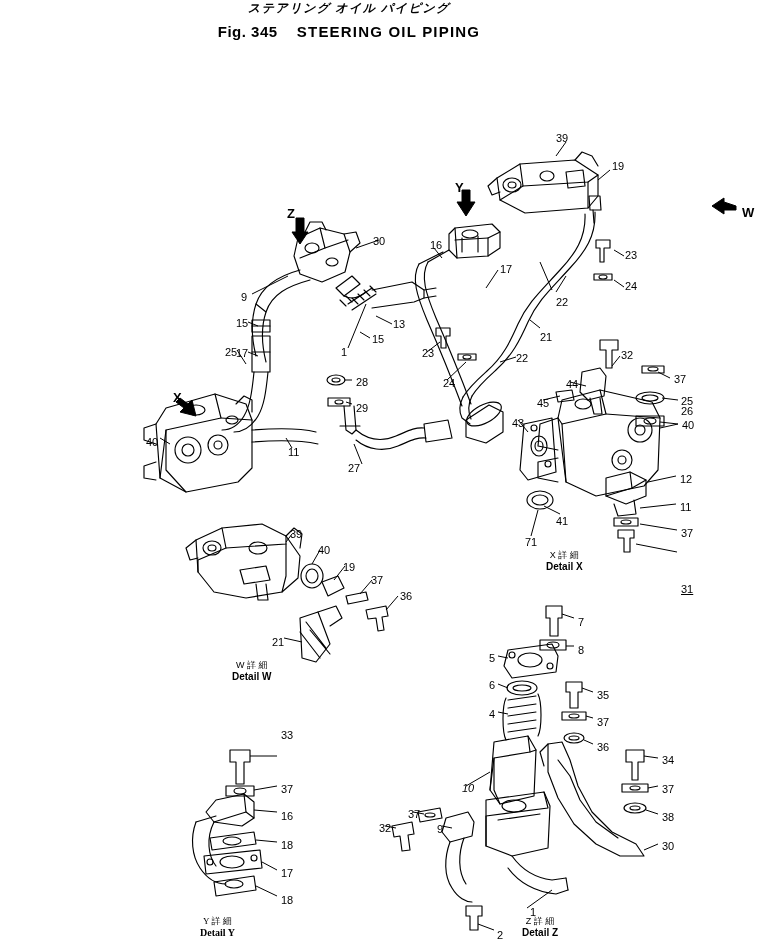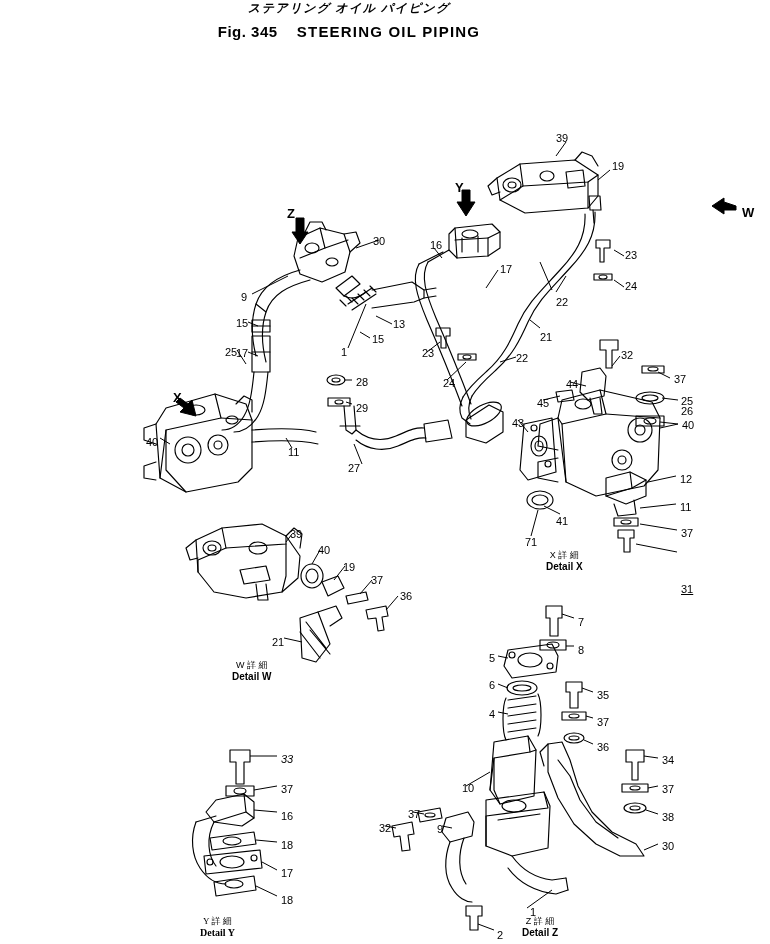--- a/index.html
+++ b/index.html
@@ -477,38 +477,38 @@
       <div class="lbl" style="left: 556px; top: 516px;">41</div>
       <div class="lbl" style="left: 525px; top: 537px;">71</div>
       <div class="lbl" style="left: 681px; top: 528px;">37</div>
       <div class="lbl" style="left: 681px; top: 584px; text-decoration: underline;">31</div>
       <div class="lbl" style="left: 290px; top: 529px;">39</div>
       <div class="lbl" style="left: 318px; top: 545px;">40</div>
       <div class="lbl" style="left: 343px; top: 562px;">19</div>
       <div class="lbl" style="left: 371px; top: 575px;">37</div>
       <div class="lbl" style="left: 400px; top: 591px;">36</div>
       <div class="lbl" style="left: 272px; top: 637px;">21</div>
-      <div class="lbl" style="left: 281px; top: 754px; font-style: italic;">33</div>
+      <div class="lbl" style="left: 281px; top: 730px;">33</div>
       <div class="lbl" style="left: 281px; top: 784px;">37</div>
       <div class="lbl" style="left: 281px; top: 811px;">16</div>
       <div class="lbl" style="left: 281px; top: 840px;">18</div>
       <div class="lbl" style="left: 281px; top: 868px;">17</div>
       <div class="lbl" style="left: 281px; top: 895px;">18</div>
       <div class="lbl" style="left: 578px; top: 617px;">7</div>
       <div class="lbl" style="left: 578px; top: 645px;">8</div>
       <div class="lbl" style="left: 489px; top: 653px;">5</div>
       <div class="lbl" style="left: 489px; top: 680px;">6</div>
       <div class="lbl" style="left: 489px; top: 709px;">4</div>
       <div class="lbl" style="left: 597px; top: 690px;">35</div>
       <div class="lbl" style="left: 597px; top: 717px;">37</div>
       <div class="lbl" style="left: 597px; top: 742px;">36</div>
       <div class="lbl" style="left: 662px; top: 755px;">34</div>
       <div class="lbl" style="left: 662px; top: 784px;">37</div>
       <div class="lbl" style="left: 662px; top: 812px;">38</div>
-      <div class="lbl" style="left: 462px; top: 783px;">10</div>
+      <div class="lbl" style="left: 462px; top: 783px; font-style: italic;">10</div>
       <div class="lbl" style="left: 437px; top: 824px;">9</div>
       <div class="lbl" style="left: 408px; top: 809px;">37</div>
       <div class="lbl" style="left: 379px; top: 823px;">32</div>
       <div class="lbl" style="left: 662px; top: 841px;">30</div>
       <div class="lbl" style="left: 530px; top: 907px;">1</div>
       <div class="lbl" style="left: 497px; top: 930px;">2</div>
     </div>
 
   <div class="detail-cap" style="left:546px; top:550px;">
     <div>X 詳 細</div>

